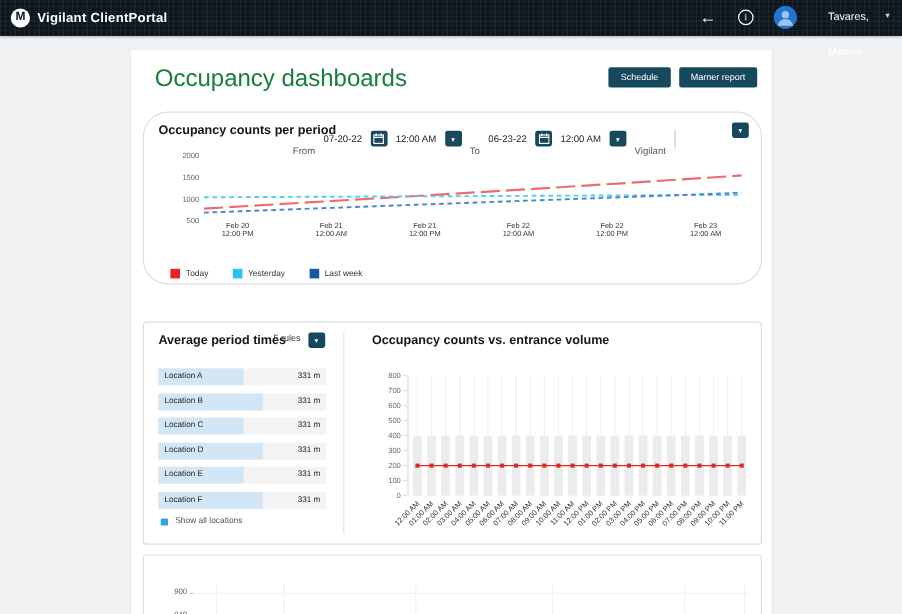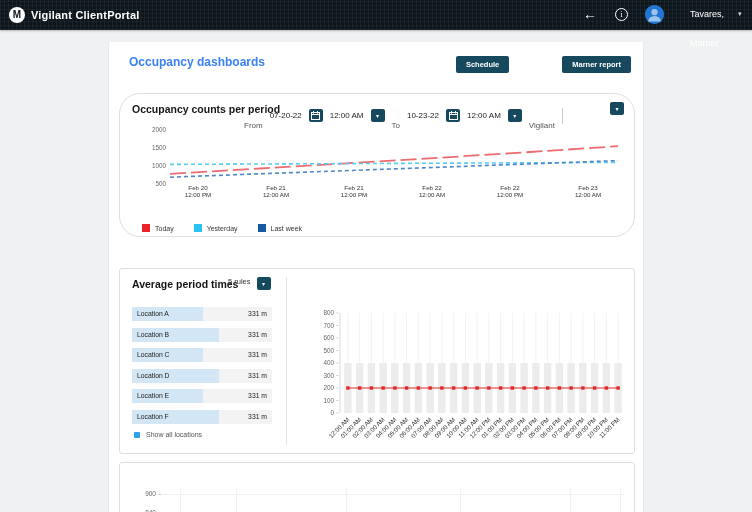--- a/index.html
+++ b/index.html
@@ -27,25 +27,25 @@
     border-radius:50%; background:#2176d2; overflow:hidden; cursor:pointer; }
   .avatar svg { display:block; }
   .username { position:absolute; left:670px; top:0; height:30px; line-height:29px;
     color:#fff; font-size:9px; cursor:pointer;margin-left:20px; }
   .user-caret { position:absolute; left:738px; top:0; height:30px; line-height:28px;
     color:#cfd6dd; font-size:7px; cursor:pointer; }
 
   
   .panel { position:absolute; left:108px; top:42px; width:536px; height:470px;
     background:#fff; overflow:hidden; border-left:1px solid #e7e8ea; border-right:1px solid #e7e8ea; }
-  .page-title { position:absolute; left:20px; top:13px; font-size:12px; font-weight:bold;
-    color:#3b82f6; }
+  .page-title { position:absolute; left:20px; top:13px; font-size:20px; font-weight:normal;
+    color:#15803d; }
   .header-btns { position:absolute; right:12px; top:14px; display:flex; gap:7px; }
-  .btn { background:#17495e; color:#fff; border:none; font-size:7.5px; font-weight:bold;
-    padding:4px 10px; border-radius:2px; cursor:pointer; font-family:"Liberation Sans",sans-serif;margin-left:46px; }
+  .btn { background:#17495e; color:#fff; border:none; font-size:7.5px; font-weight:normal;
+    padding:4px 10px; border-radius:2px; cursor:pointer; font-family:"Liberation Sans",sans-serif; }
 
   .card { position:absolute; left:10px; width:516px; background:#fff;
     border:1px solid #dcdfe2; border-radius:3px; }
   .card-title { position:absolute; left:12px; top:9px; font-size:10.5px; font-weight:bold;
     color:#161616; }
 
   
   #card-period { top:51px; height:144px;border-radius:21px; }
   .filters { position:absolute; left:124px; top:7px; display:flex; align-items:center;
     gap:7px; font-size:8px; color:#333; }
@@ -132,21 +132,21 @@
         <svg width="9" height="9" viewBox="0 0 9 9">
           <rect x="0.5" y="1.5" width="8" height="7" fill="none" stroke="#fff" stroke-width="1"></rect>
           <line x1="2.5" y1="0" x2="2.5" y2="2.5" stroke="#fff" stroke-width="1"></line>
           <line x1="6.5" y1="0" x2="6.5" y2="2.5" stroke="#fff" stroke-width="1"></line>
           <line x1="0.5" y1="3.5" x2="8.5" y2="3.5" stroke="#fff" stroke-width="1"></line>
         </svg>
       </button>
       <span class="filter-value">12:00 AM</span>
       <button class="sq-btn">▾</button>
       <span class="filter-label">To</span>
-      <span class="filter-value">10-23-22</span>
+      <span class="filter-value">06-23-22</span>
       <button class="sq-btn">
         <svg width="9" height="9" viewBox="0 0 9 9">
           <rect x="0.5" y="1.5" width="8" height="7" fill="none" stroke="#fff" stroke-width="1"></rect>
           <line x1="2.5" y1="0" x2="2.5" y2="2.5" stroke="#fff" stroke-width="1"></line>
           <line x1="6.5" y1="0" x2="6.5" y2="2.5" stroke="#fff" stroke-width="1"></line>
           <line x1="0.5" y1="3.5" x2="8.5" y2="3.5" stroke="#fff" stroke-width="1"></line>
         </svg>
       </button>
       <span class="filter-value">12:00 AM</span>
       <button class="sq-btn">▾</button>
@@ -228,20 +228,21 @@
         </div>
       </div>
 
     <div class="show-all">
       <span class="show-all-box"></span>
       <span class="show-all-label">Show all locations</span>
     </div>
 
     <div class="vdivider"></div>
 
+    <div class="entrance-title">Occupancy counts vs. entrance volume</div>
     <svg id="entrance-chart" width="322" height="158" viewBox="0 0 322 158">
         <text x="28" y="22" text-anchor="end" class="tick">800</text>
         <line x1="30" x2="33" y1="20" y2="20" stroke="#c9ced4" stroke-width="0.7"></line>
         <text x="28" y="34.5" text-anchor="end" class="tick">700</text>
         <line x1="30" x2="33" y1="32.5" y2="32.5" stroke="#c9ced4" stroke-width="0.7"></line>
         <text x="28" y="47" text-anchor="end" class="tick">600</text>
         <line x1="30" x2="33" y1="45" y2="45" stroke="#c9ced4" stroke-width="0.7"></line>
         <text x="28" y="59.5" text-anchor="end" class="tick">500</text>
         <line x1="30" x2="33" y1="57.5" y2="57.5" stroke="#c9ced4" stroke-width="0.7"></line>
         <text x="28" y="72" text-anchor="end" class="tick">400</text>

